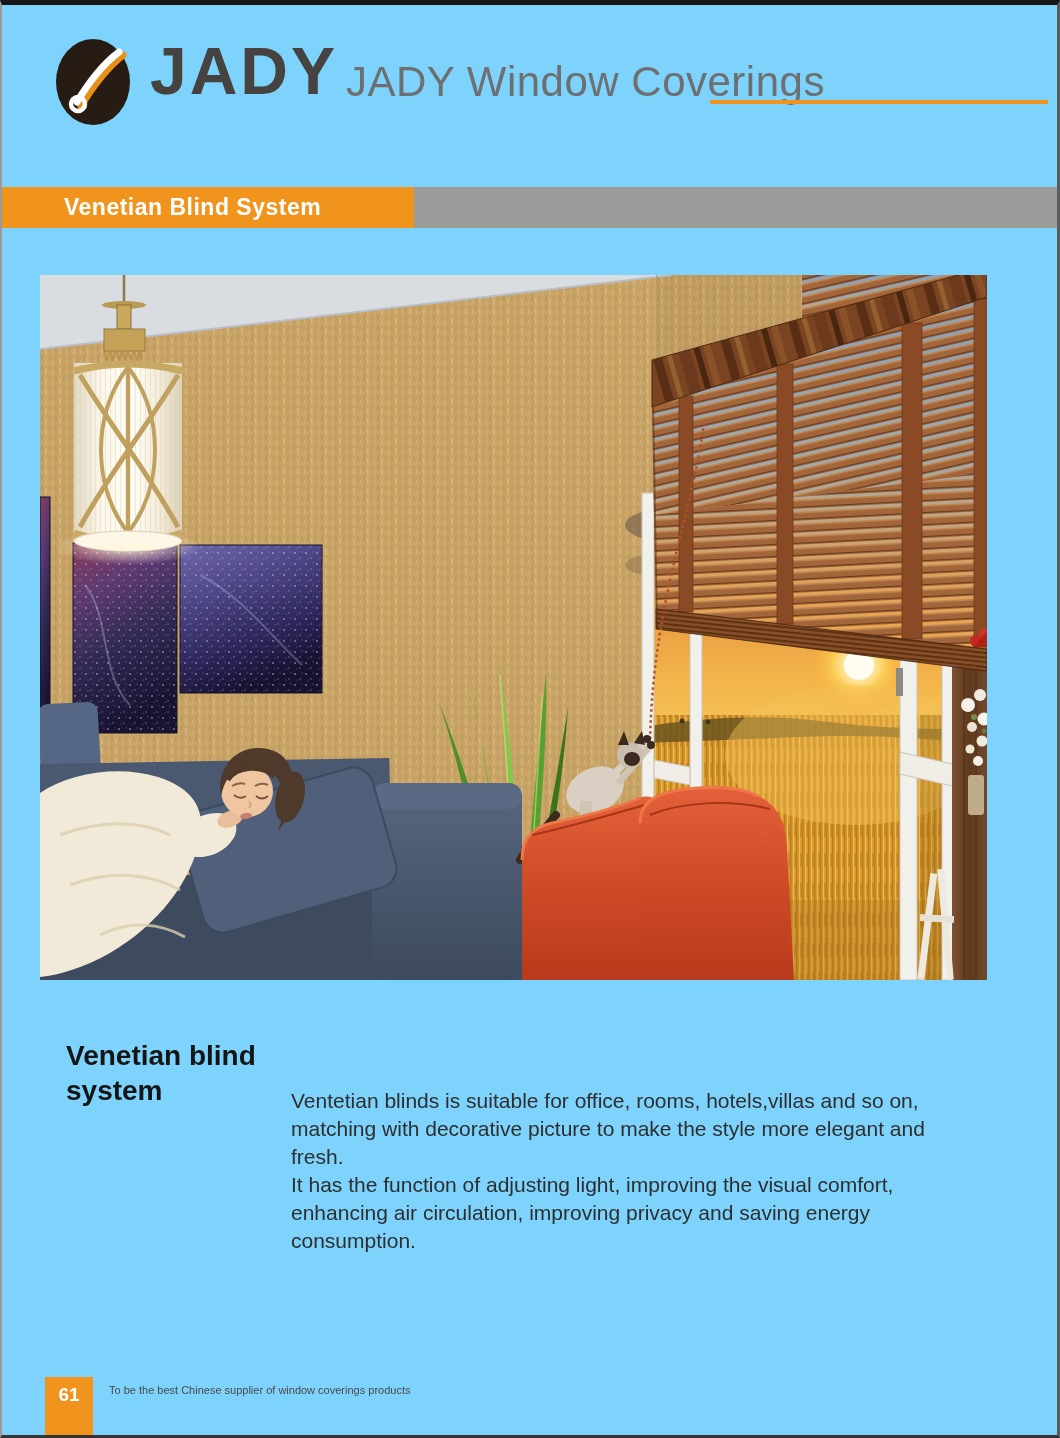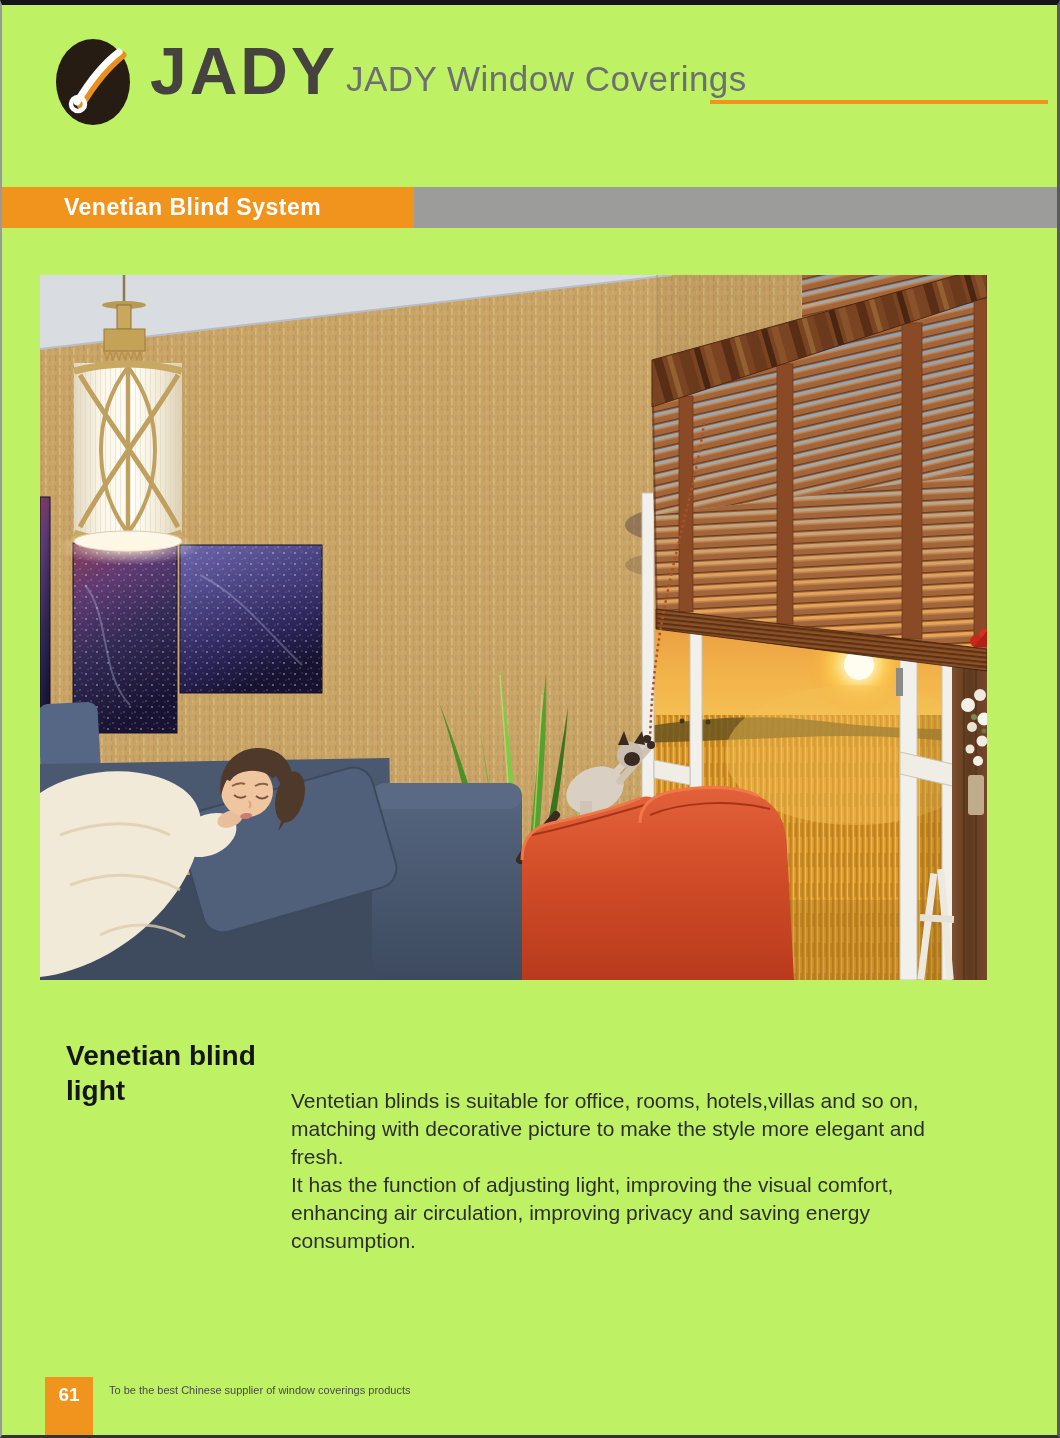--- a/index.html
+++ b/index.html
@@ -1,26 +1,26 @@
 <!DOCTYPE html>
 <html><head>
 <meta charset="utf-8">
 <style>
   html,body{margin:0;padding:0;background:#ffffff;}
   .page{
-    position:relative;width:1060px;height:1438px;background:#bef264;overflow:hidden;
+    position:relative;width:1060px;height:1438px;background:#7dd3fc;overflow:hidden;
     font-family:"Liberation Sans", sans-serif;box-sizing:border-box;
     border-top:5px solid #151515;border-left:2px solid #9a9a9a;
     border-right:3px solid #5a5a5a;border-bottom:3px solid #333;
   }
   
   .logo-svg{position:absolute;left:45px;top:29px;width:94px;height:96px;}
   .brand{position:absolute;left:148px;top:33px;font-size:66px;font-weight:bold;
     color:#454240;letter-spacing:3px;line-height:1;}
-  .subtitle{position:absolute;left:344px;top:56px;font-size:35px;font-weight:400;
+  .subtitle{position:absolute;left:344px;top:56px;font-size:42px;font-weight:400;
     color:#6E6F71;letter-spacing:0.5px;line-height:1;}
   .title-underline{position:absolute;left:708px;top:95px;width:338px;height:4px;background:#F0941E;}
   
   .bar-gray{position:absolute;left:0;top:182px;width:1055px;height:41px;background:#9C9C9A;}
   .bar-orange{position:absolute;left:0;top:182px;width:412px;height:41px;background:#F0941E;
     display:flex;align-items:center;}
   .bar-orange span{margin-left:62px;color:#ffffff;font-weight:bold;font-size:23px;letter-spacing:0.5px;}
   
   .photo{position:absolute;left:38px;top:270px;width:947px;height:705px;overflow:hidden;}
   .photo svg{display:block;}
@@ -341,21 +341,21 @@
       <path d="M492,560 C530,552 570,540 605,530" stroke="#A83418" stroke-width="2" fill="none"></path>
       <path d="M482,585 C482,562 494,552 512,548 C550,540 584,530 600,523" stroke="#F07848" stroke-width="3" fill="none"></path>
       <path d="M600,705 L600,548 C600,530 612,520 634,516 C670,510 700,512 718,521 C738,530 746,548 747,572 L754,705 Z" fill="url(#chairG)"></path>
       <path d="M610,540 C640,527 690,524 730,534" stroke="#A83418" stroke-width="2" fill="none"></path>
       <path d="M600,548 C600,530 612,520 634,516 C670,510 700,512 718,521" stroke="#F07848" stroke-width="3" fill="none"></path>
     </g>
   </svg>
   </div>
 
   <div class="heading">Venetian blind
-light</div>
+system</div>
   <div class="bodytext">Ventetian blinds is suitable for office, rooms, hotels,villas and so on,
 matching with decorative picture to make the style more elegant and
 fresh.
 It has the function of adjusting light, improving the visual comfort,
 enhancing air circulation, improving privacy and saving energy
 consumption.</div>
 
   <div class="page-num-box">61</div>
   <div class="tagline">To be the best Chinese supplier of window coverings products</div>
 

